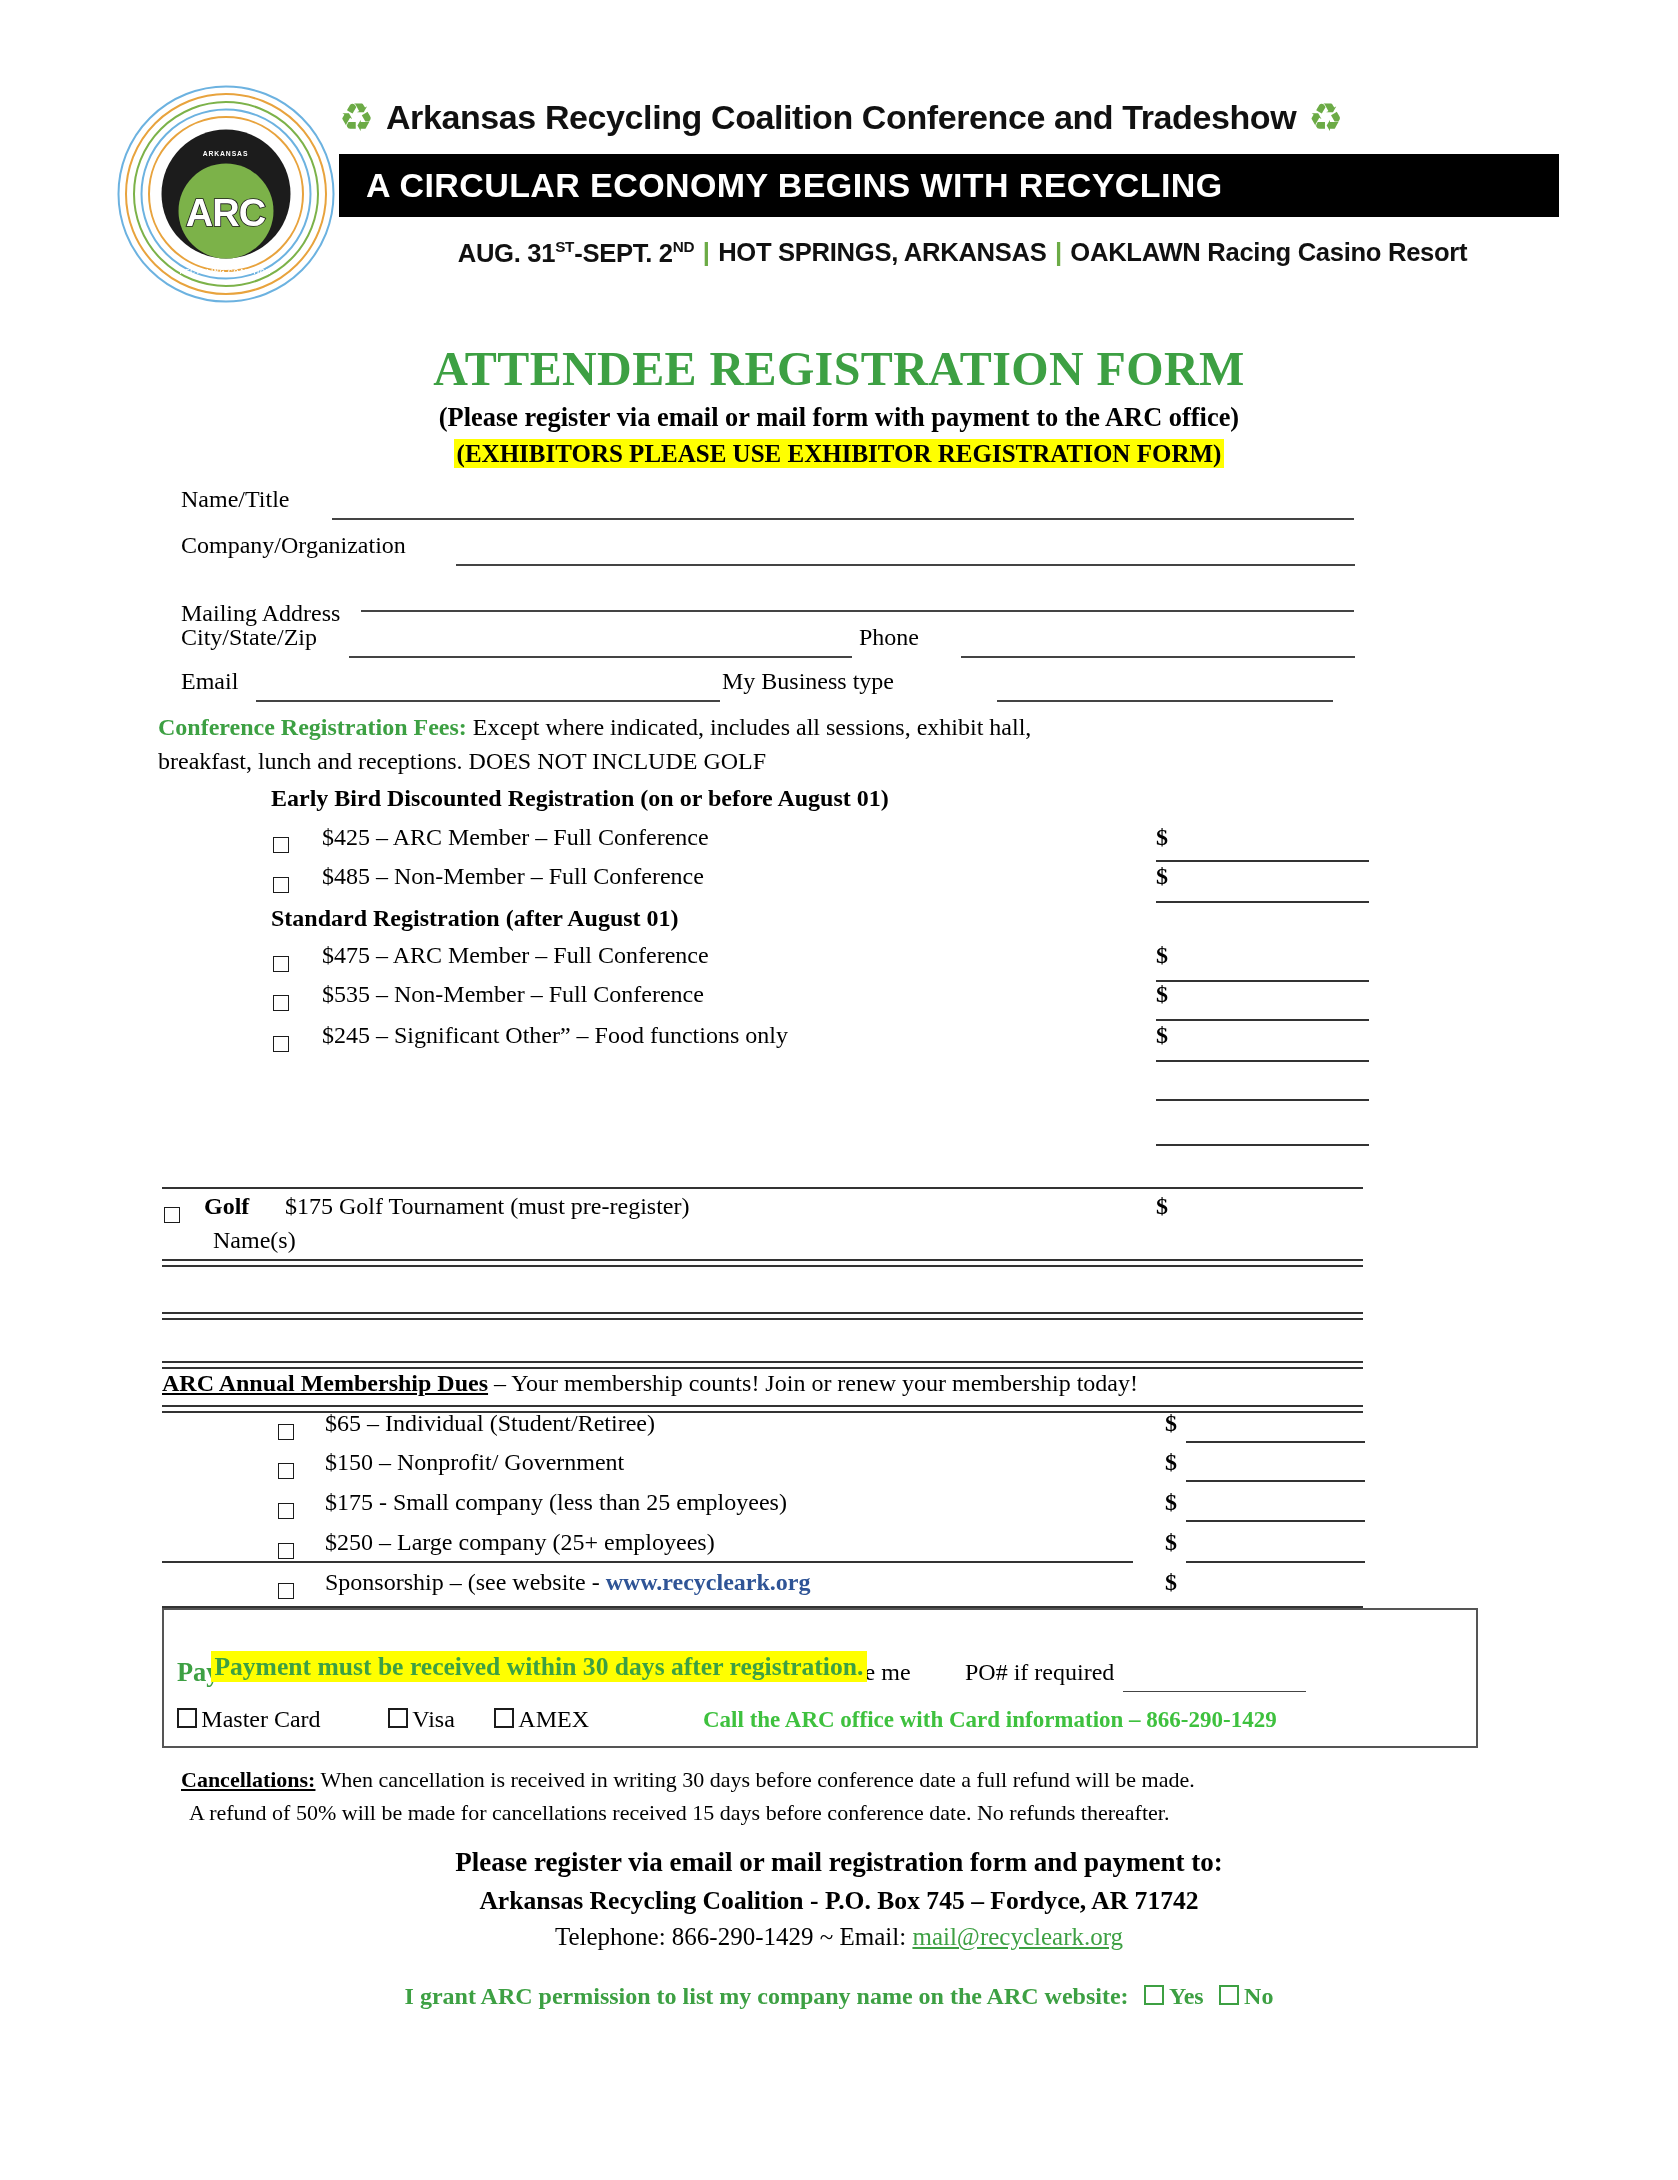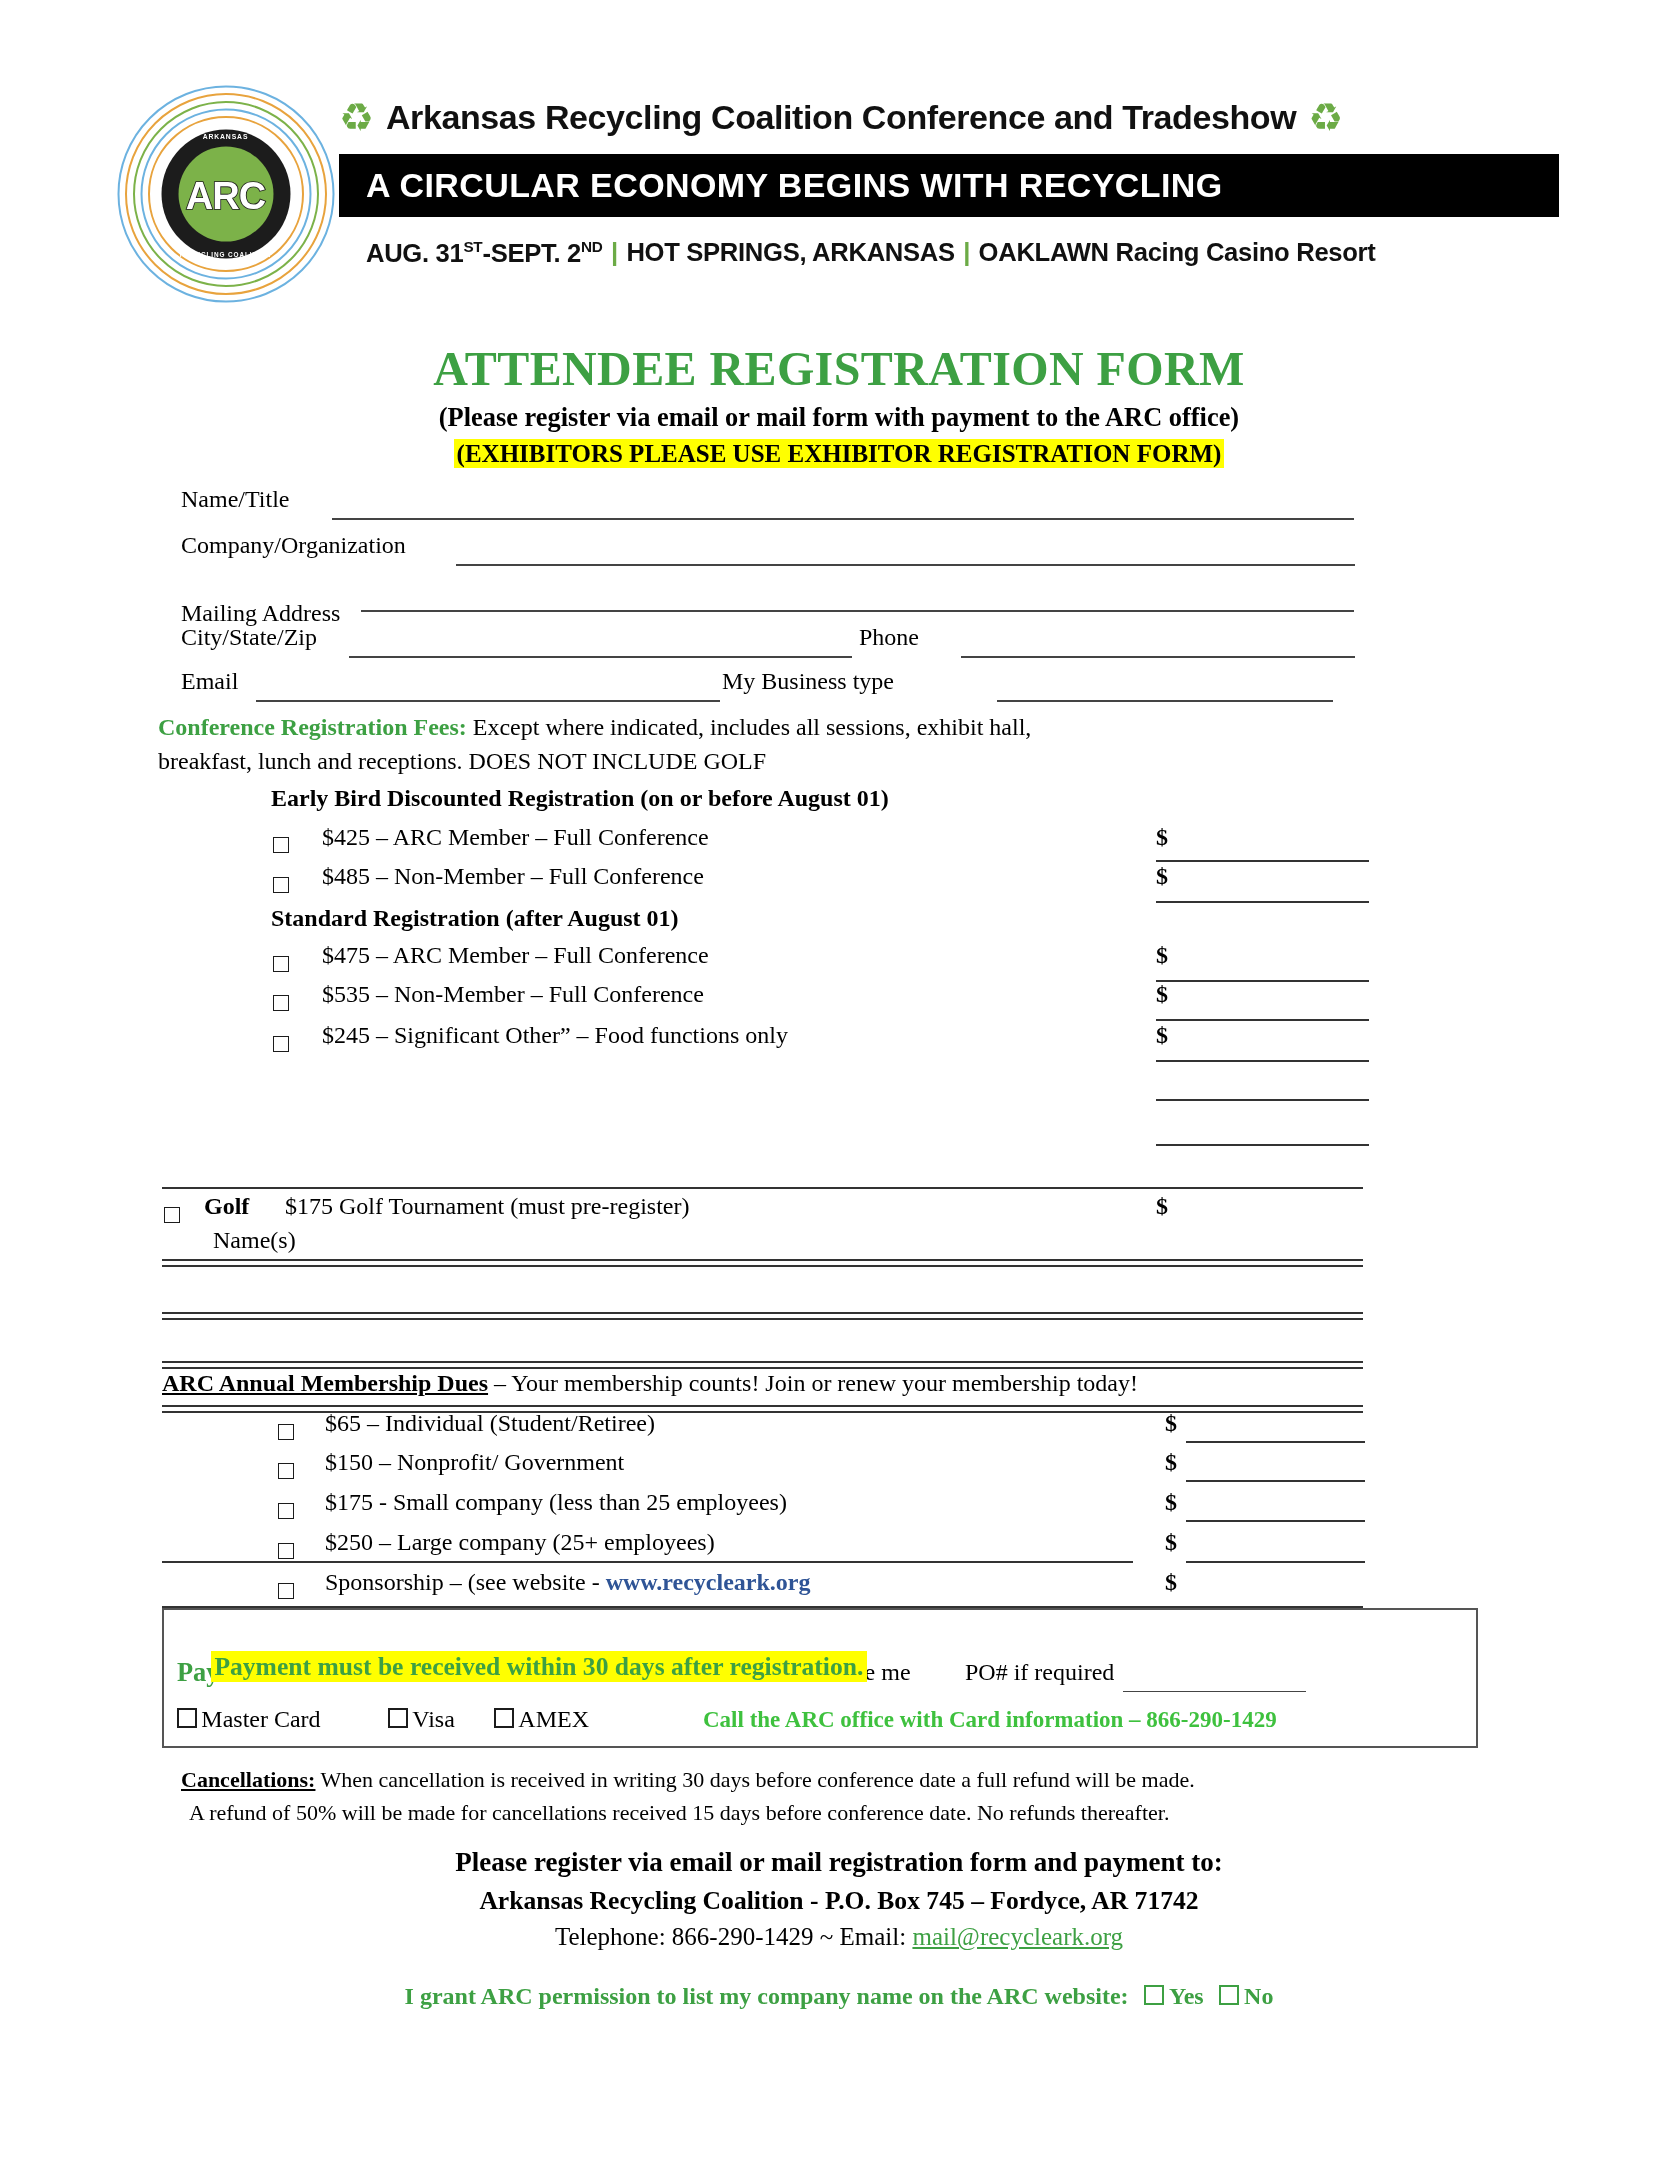--- a/index.html
+++ b/index.html
@@ -38,21 +38,21 @@
     transform: translate(-50%,-50%);
     background: transparent;
   }
   .logo-core {
     position: absolute;
     left: 50%; top: 50%;
     transform: translate(-50%,-50%);
     width: 129px; height: 129px;
     border-radius: 50%;
     background: #1c1c1c;
-    display: flex; align-items: center; justify-content: center;
+    display: flex; align-items: flex-end; justify-content: center;
   }
   .logo-inner {
     width: 95px; height: 95px;
     border-radius: 50%;
     background: #7cb249;
     display: flex; align-items: center; justify-content: center;
     position: relative;
   }
   .logo-arc-text {
     font-family: "Liberation Sans", sans-serif;
@@ -108,21 +108,21 @@
     color: #ffffff;
     letter-spacing: 0.4px;
     padding-left: 27px;
     white-space: nowrap;
   }
 
   .banner-sub {
     position: absolute;
     left: 247px; top: 145px;
     width: 1193px; height: 53px;
-    display: flex; align-items: center;
+    display: flex; align-items: center; justify-content: center;
   }
   .banner-sub-text {
     font-family: "Liberation Sans", sans-serif;
     font-weight: bold;
     font-size: 25.6px;
     color: #111;
     letter-spacing: -0.3px;
     white-space: nowrap;
   }
   .banner-sub-text sup { font-size: 15.3px; }

